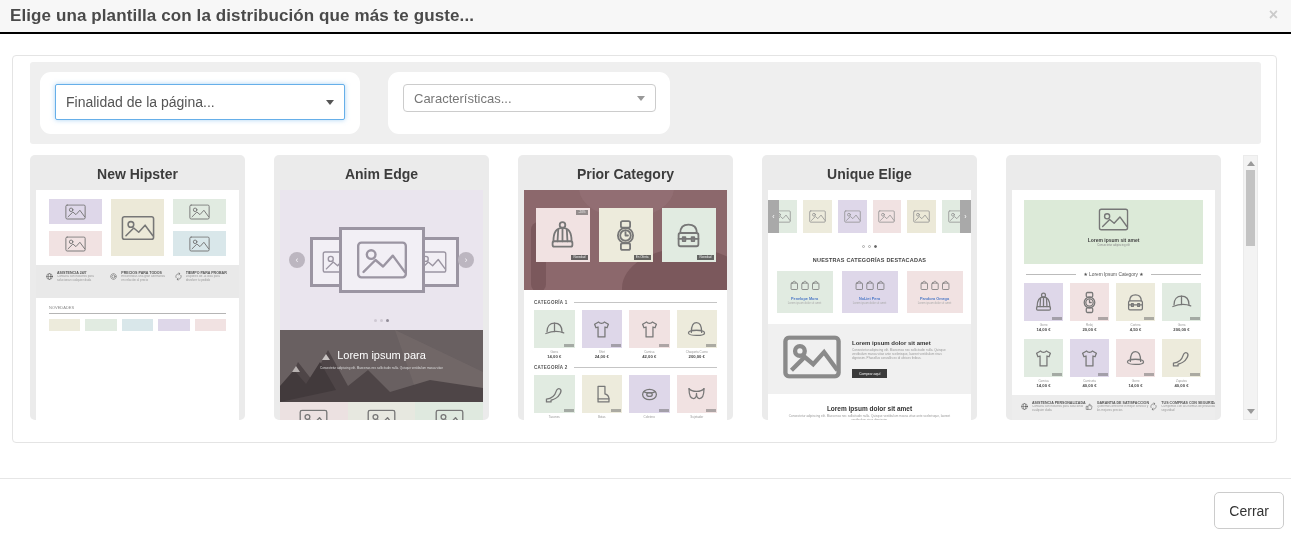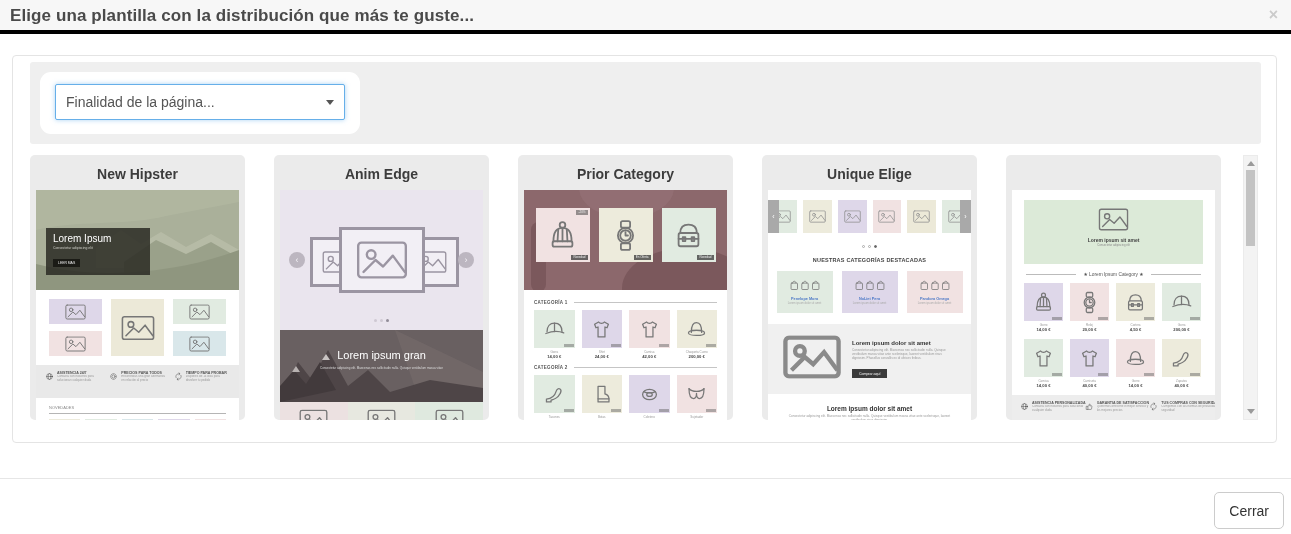--- a/index.html
+++ b/index.html
@@ -1,20 +1,20 @@
 <!DOCTYPE html>
 <html><head>
 <meta charset="utf-8">
 <style>
   html,body{margin:0;padding:0}
   body{font-family:"Liberation Sans","DejaVu Sans",sans-serif;background:#fff}
   .stage{position:relative;width:1291px;height:534px;background:#fff;overflow:hidden}
 
   
-  .mhead{position:absolute;left:0;top:0;width:100%;height:34px;background:#f7f7f7;border-bottom:4px solid #000000;box-sizing:border-box}
+  .mhead{position:absolute;left:0;top:0;width:100%;height:34px;background:#f7f7f7;border-bottom:2px solid #000000;box-sizing:border-box}
   .mtitle{position:absolute;left:10px;top:6px;font-size:17px;font-weight:700;color:#4a4a4a;letter-spacing:.1px}
   .mclose{position:absolute;right:13px;top:6px;font-size:16px;font-weight:700;color:#cbcbcb;cursor:pointer}
   .panel{position:absolute;left:12px;top:55px;width:1265px;height:388px;border:1px solid #e4e4e4;border-radius:4px;box-sizing:border-box}
   .fdivider{position:absolute;left:0;top:478px;width:100%;border-top:1px solid #e6e6e6}
   .btn-close{position:absolute;right:7px;top:492px;height:35px;padding:0 14px;background:#fff;border:1px solid #ccc;border-radius:5px;font-size:14px;color:#333;display:flex;align-items:center;cursor:pointer}
 
   
   .fbar{position:absolute;left:30px;top:62px;width:1231px;height:82px;background:#efefef;border-radius:3px}
   .fcard{position:absolute;top:10px;background:#fff;border-radius:11px;height:62px}
   .fc1{left:10px;width:320px}
@@ -277,39 +277,31 @@
 
   <div class="panel"></div>
 
   <div class="fbar">
     <div class="fcard fc1">
       <div class="sel sel1">
         <span>Finalidad de la página...</span>
         <span class="caret"></span>
       </div>
     </div>
+    <div class="fcard fc2">
+      <div class="sel sel2">
+        <span>Características...</span>
+        <span class="caret g"></span>
+      </div>
+    </div>
   </div>
 
   <div class="tcard tc0">
     <div class="tname">New Hipster</div>
     <div class="pv">
-      <div class="nh-hero">
-        <svg class="bg" viewBox="0 0 203 100" preserveAspectRatio="none">
-          <rect width="203" height="100" fill="#aab09a"></rect>
-          <path d="M0,40 C40,30 90,36 130,26 L203,12 L203,0 L0,0 Z" fill="#b4baa4" opacity="0.6"></path>
-          <polygon points="60,58 85,40 105,54 125,42 150,57 175,44 203,60 203,78 60,78" fill="#b8bda8" opacity="0.85"></polygon>
-          <polygon points="88,72 120,50 150,64 175,52 203,68 203,100 88,100" fill="#9aa18a"></polygon>
-          <path d="M0,74 C60,90 140,84 203,60 L203,100 L0,100 Z" fill="#8f967f"></path>
-        </svg>
-        <div class="nh-box">
-          <div class="nh-bt">Lorem Ipsum</div>
-          <div class="nh-bs">Consectetur adipiscing elit</div>
-          <div class="nh-bb">Leer más</div>
-        </div>
-      </div>
       <div class="nh-tiles">
         <div class="nh-col">
           <div class="nh-tile lav">
               <svg class="ps" viewBox="0 0 24 18">
                 <use href="#s-ph"></use>
               </svg>
             </div>
           <div class="nh-tile rose">
               <svg class="ps" viewBox="0 0 24 18">
                 <use href="#s-ph"></use>
@@ -408,21 +400,21 @@
       </div>
       <div class="ae-hero">
         <svg class="bg" viewBox="0 0 203 72" preserveAspectRatio="none">
           <rect width="203" height="72" fill="#696061"></rect>
           <path d="M115,0 L203,42 L203,72 L140,72 Z" fill="#786d6e" opacity="0.55"></path>
           <polygon points="0,72 18,32 32,50 48,20 68,56 88,40 110,62 150,50 203,58 203,72" fill="#4e4547"></polygon>
           <polygon points="0,56 14,40 26,54 40,32 56,60 0,72" fill="#423a3c"></polygon>
           <polygon points="46,24 50,30 42,30" fill="#c8c3c2"></polygon>
           <polygon points="16,36 20,42 12,42" fill="#b8b2b1"></polygon>
         </svg>
-        <div class="ae-ht">Lorem ipsum gran</div>
+        <div class="ae-ht">Lorem ipsum para</div>
         <div class="ae-hs">Consectetur adipiscing elit. Maecenas nec sollicitudin nulla. Quisque vestibulum massa vitae</div>
       </div>
       <div class="ae-cols">
         <div class="ae-col rose" style="background:#ece1e1">
           <svg class="ps" viewBox="0 0 24 18">
               <use href="#s-ph"></use>
             </svg>
           
           
         </div>

